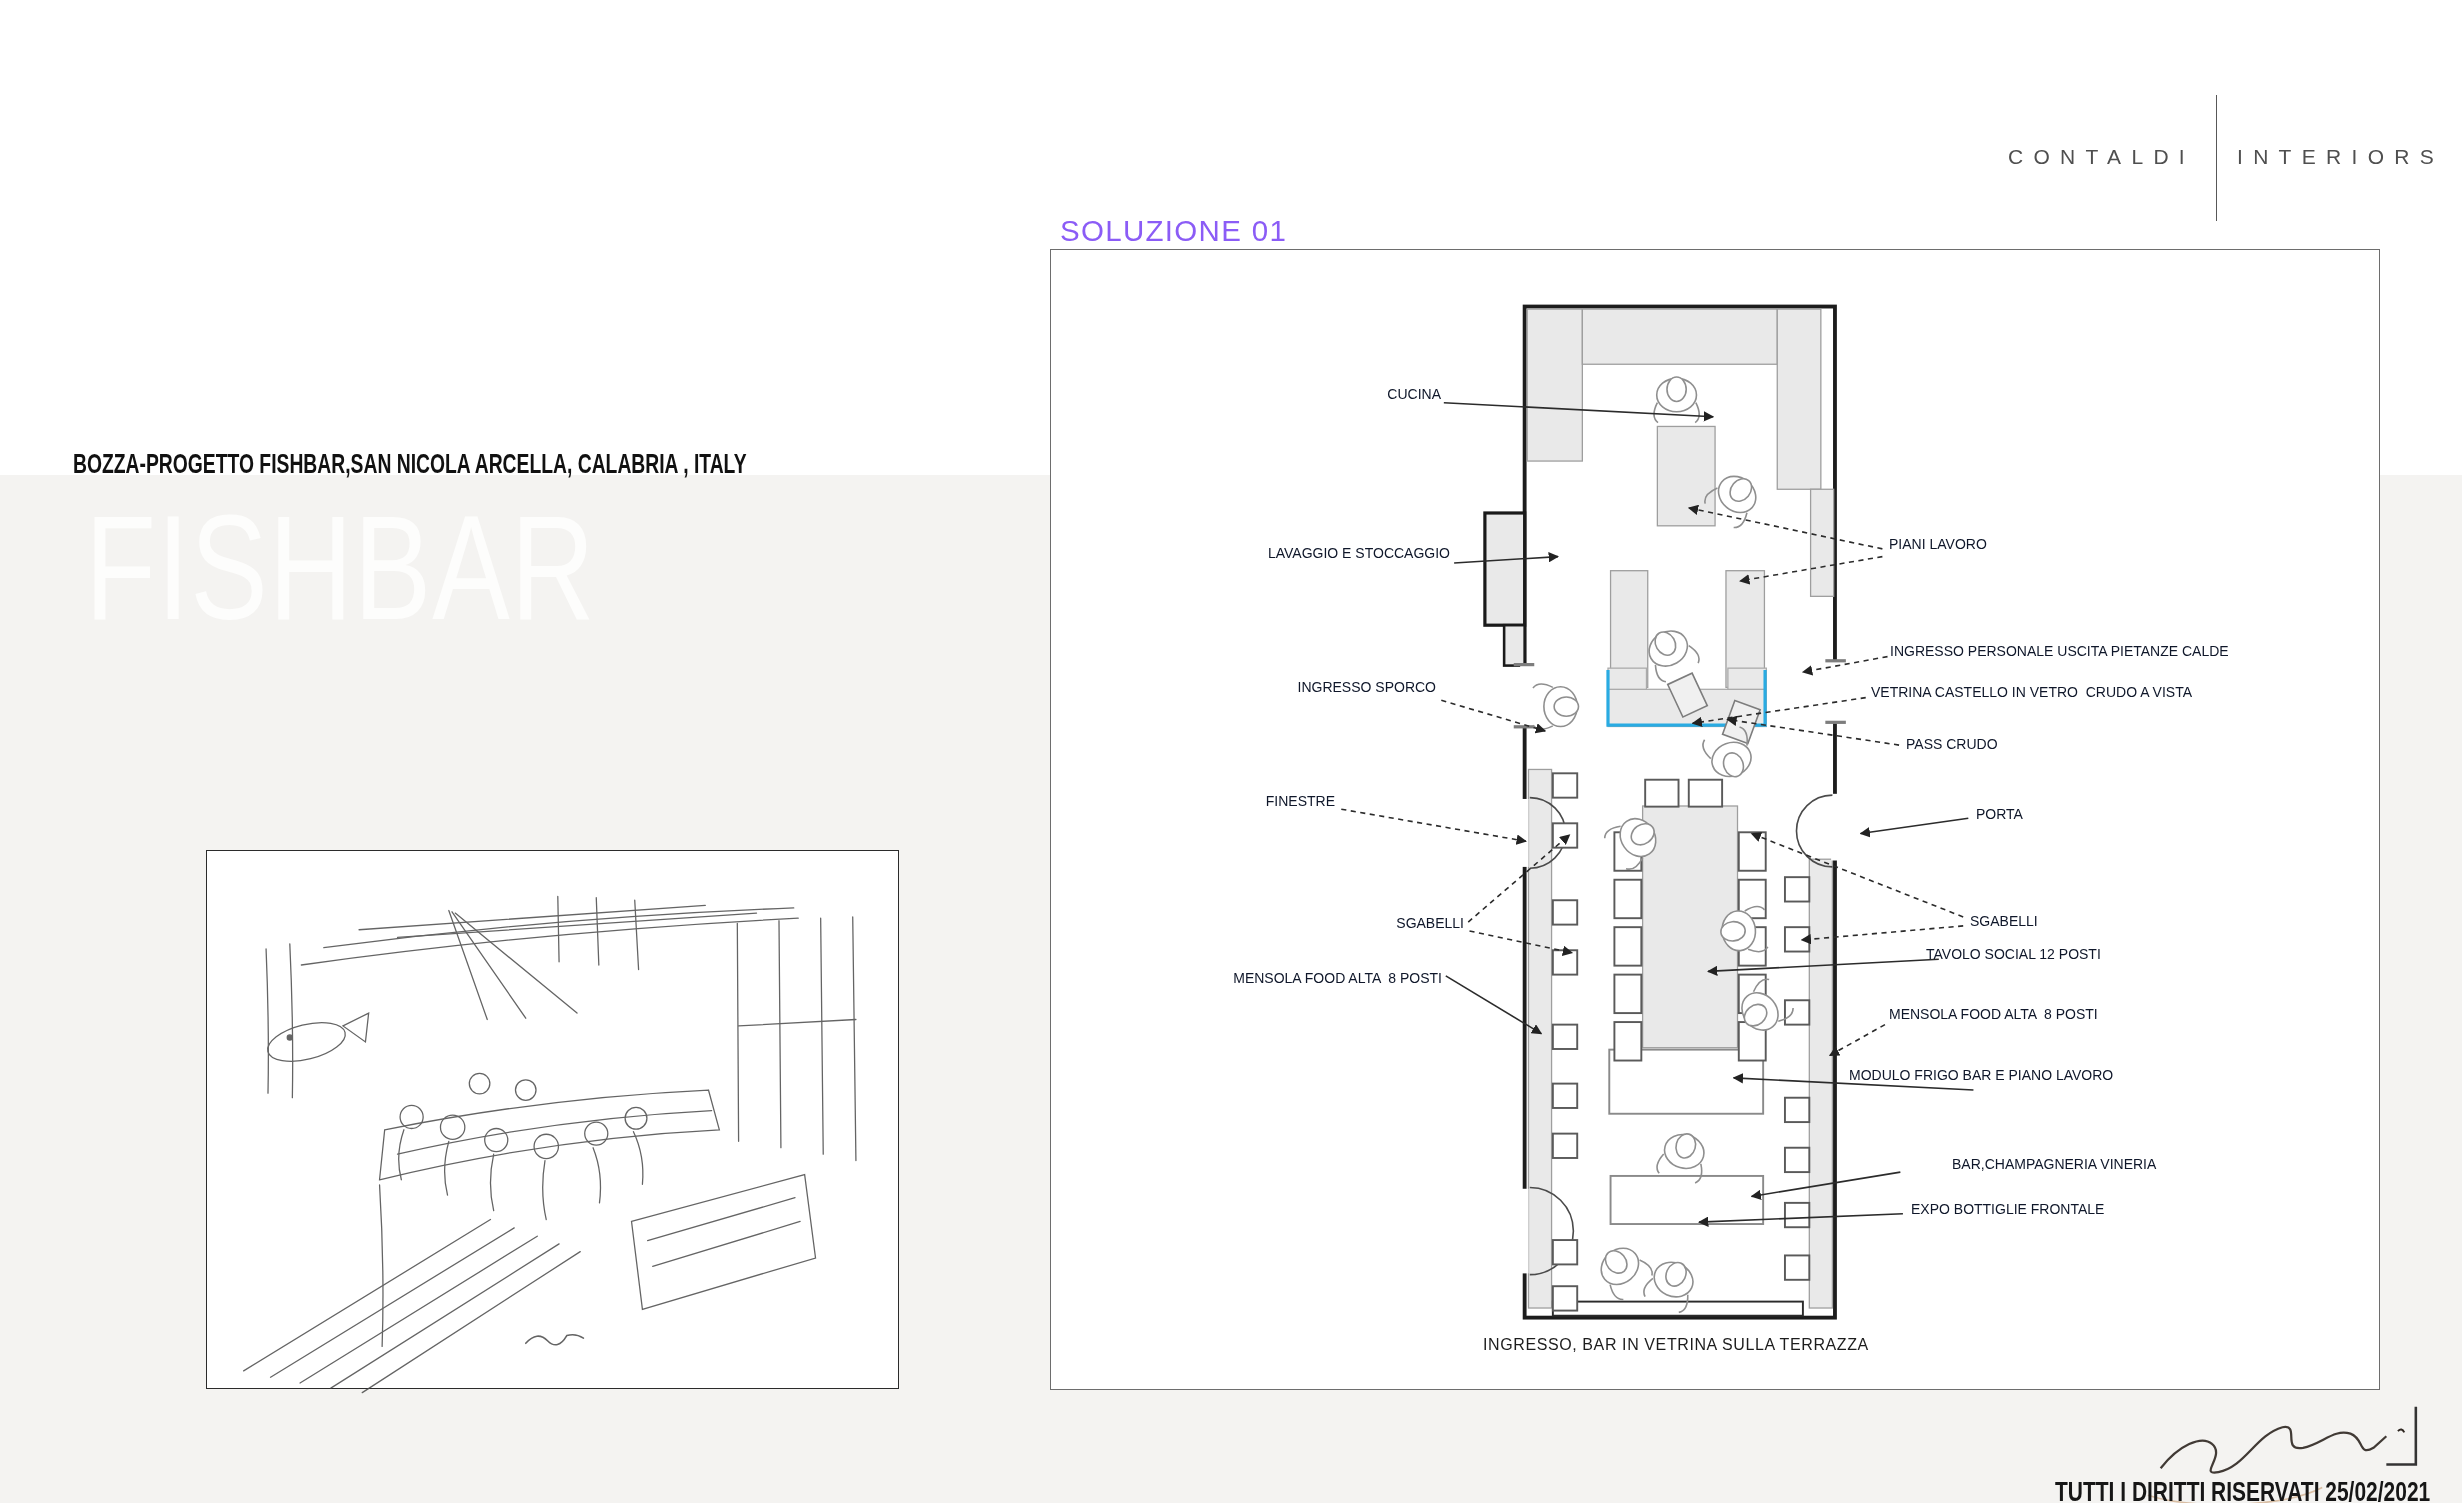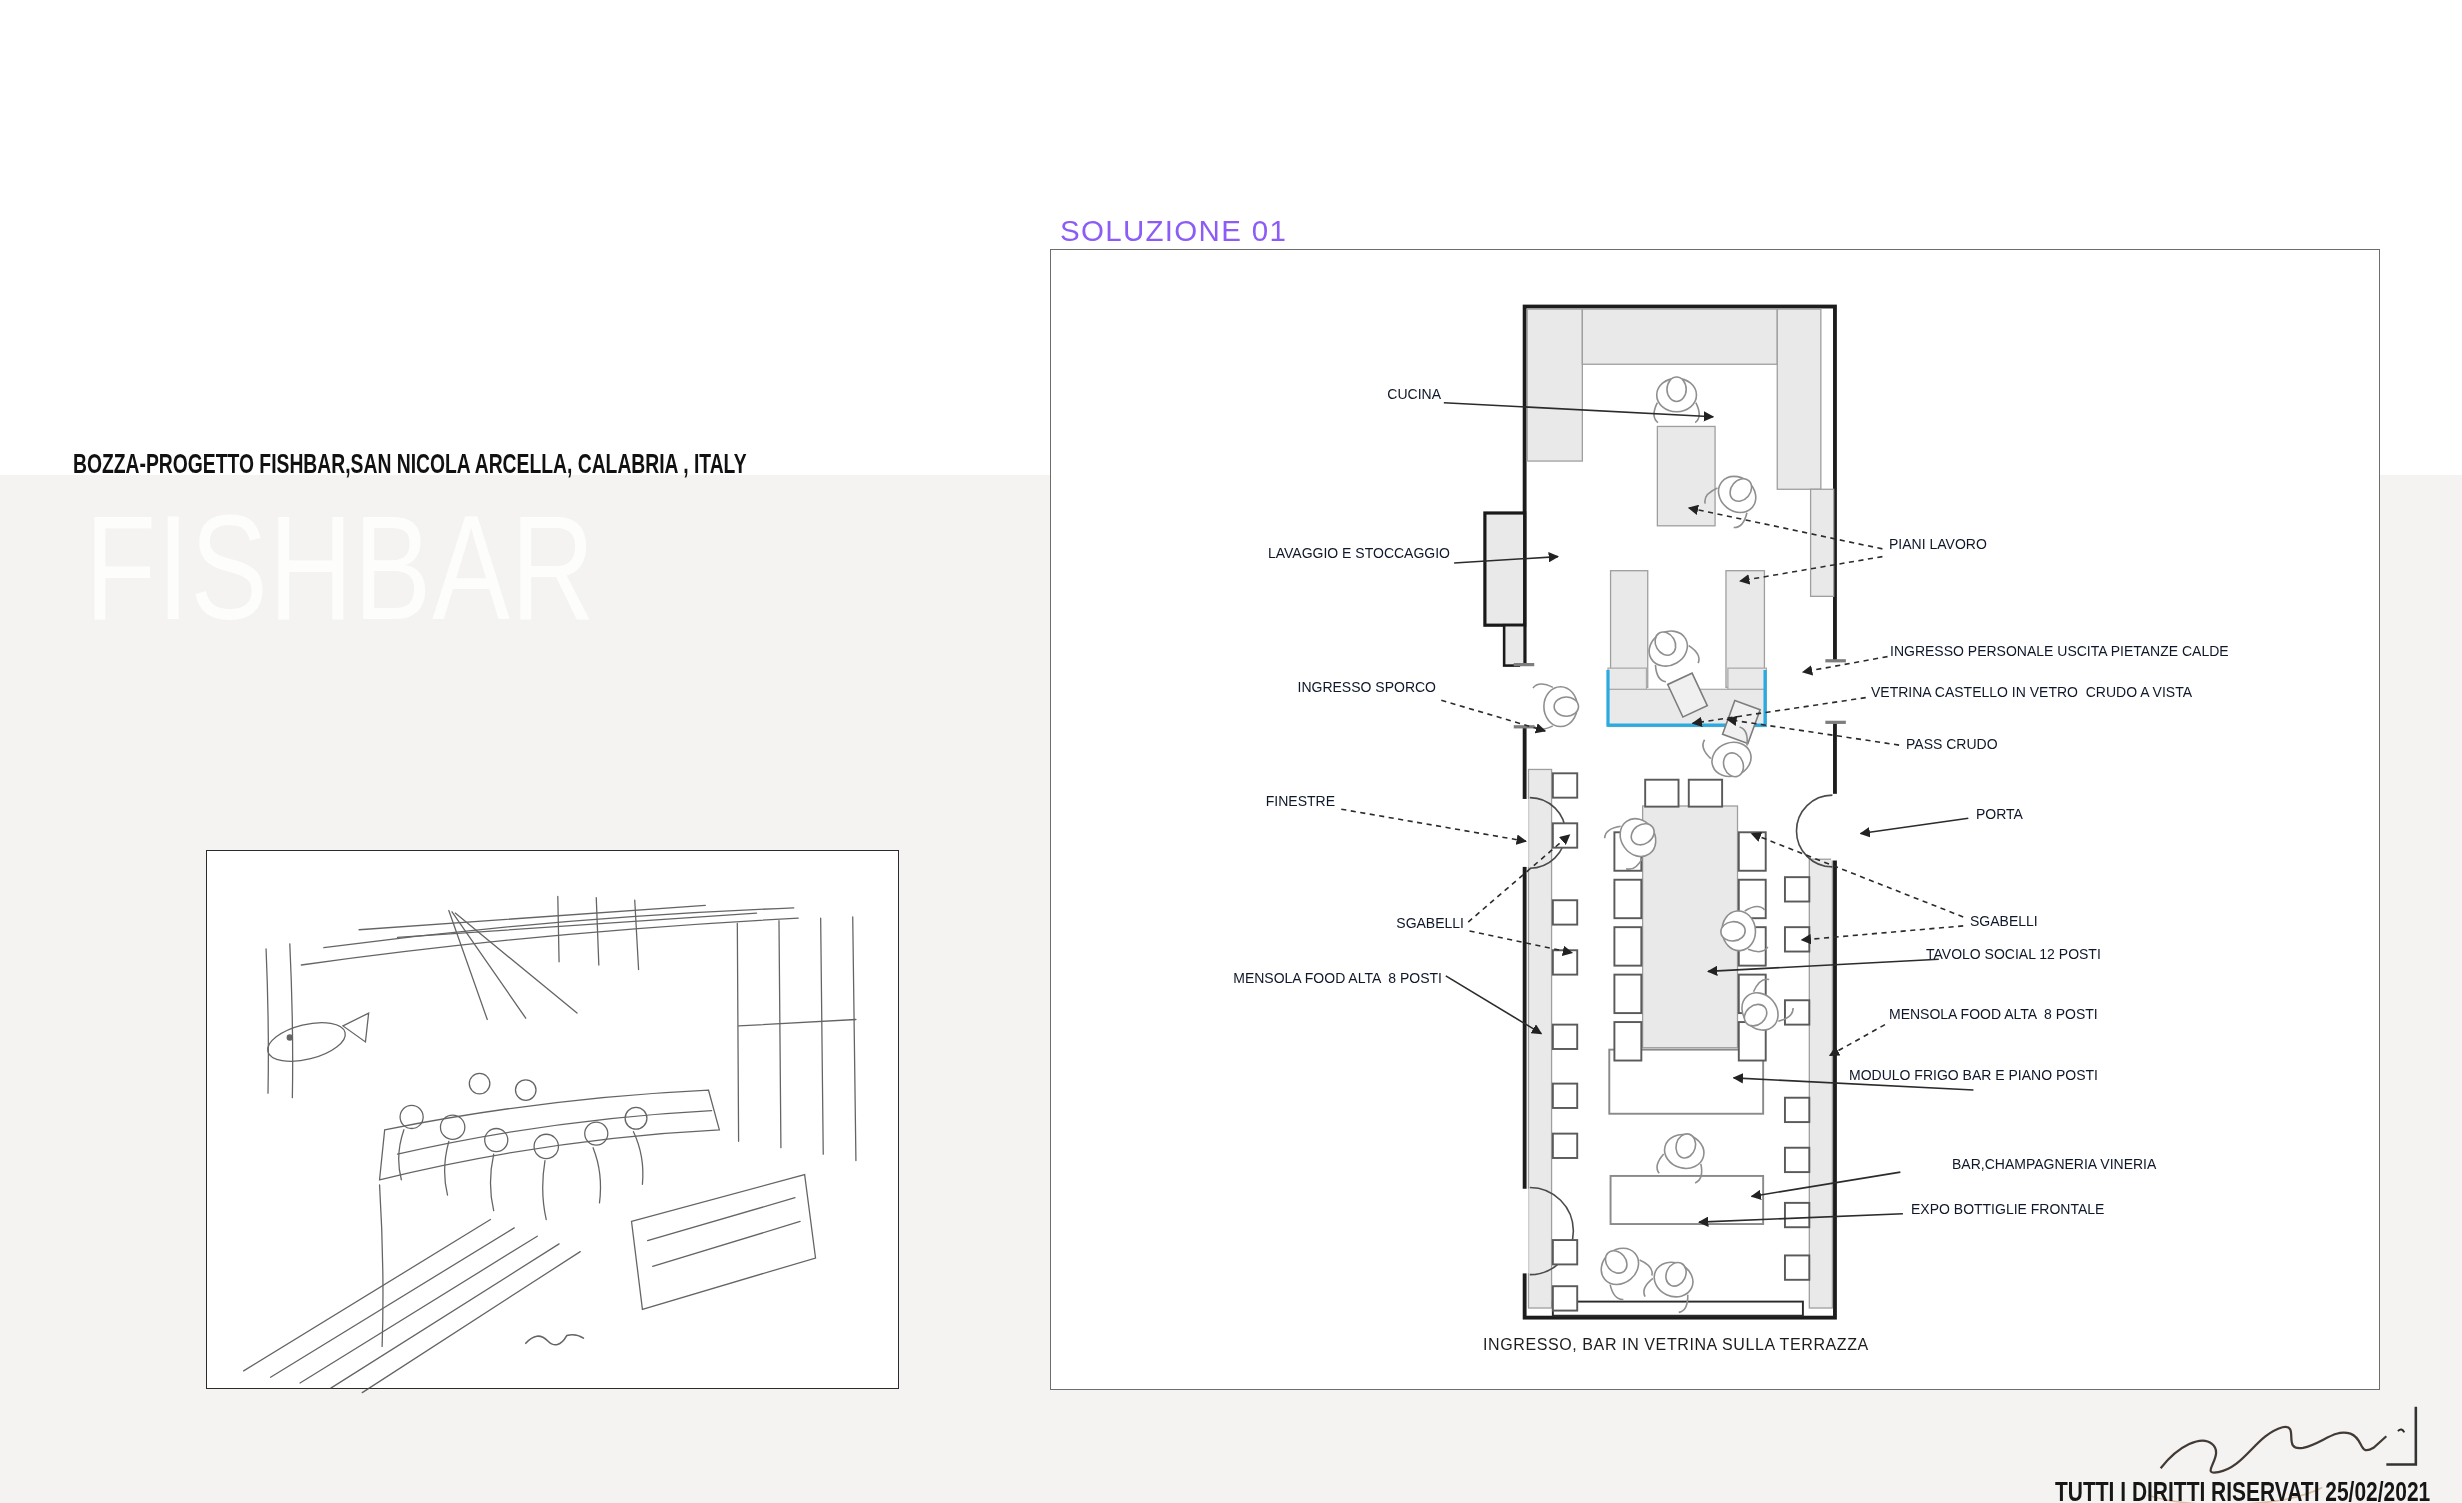--- a/index.html
+++ b/index.html
@@ -27,20 +27,25 @@
 </head>
 <body>
 
 <div id="page">
 
   <div id="band"></div>
 
   <div id="watermark">FISHBAR</div>
   <div id="subtitle">BOZZA-PROGETTO FISHBAR,SAN NICOLA ARCELLA, CALABRIA , ITALY</div>
 
+  <div id="brand">
+    <span class="bl">CONTALDI</span>
+    <div class="divider"></div>
+    <span class="br">INTERIORS</span>
+  </div>
 
   <div id="solution-title">SOLUZIONE 01</div>
 
   <div id="panel"></div>
   <div id="sketch-box"></div>
 
   <svg class="overlay" width="2462" height="1503" viewBox="0 0 3840 2344">
     <defs>
       <marker id="arw" viewBox="0 0 10 10" refX="9" refY="5" markerWidth="6.5" markerHeight="6.5" orient="auto">
         <path d="M0,0 L10,5 L0,10 z" fill="#222"></path>
@@ -231,21 +236,21 @@
   <div class="plan-label l" style="right:998px;top:916px;">SGABELLI</div>
   <div class="plan-label l" style="right:1020px;top:971px;">MENSOLA FOOD ALTA  8 POSTI</div>
   <div class="plan-label r" style="left:1889px;top:537px;">PIANI LAVORO</div>
   <div class="plan-label r" style="left:1890px;top:644px;">INGRESSO PERSONALE USCITA PIETANZE CALDE</div>
   <div class="plan-label r" style="left:1871px;top:685px;">VETRINA CASTELLO IN VETRO  CRUDO A VISTA</div>
   <div class="plan-label r" style="left:1906px;top:737px;">PASS CRUDO</div>
   <div class="plan-label r" style="left:1976px;top:807px;">PORTA</div>
   <div class="plan-label r" style="left:1970px;top:914px;">SGABELLI</div>
   <div class="plan-label r" style="left:1906px;top:947px;margin-left:20px;">TAVOLO SOCIAL 12 POSTI</div>
   <div class="plan-label r" style="left:1889px;top:1007px;">MENSOLA FOOD ALTA  8 POSTI</div>
-  <div class="plan-label r" style="left:1849px;top:1068px;">MODULO FRIGO BAR E PIANO POSTI</div>
+  <div class="plan-label r" style="left:1849px;top:1068px;">MODULO FRIGO BAR E PIANO LAVORO</div>
   <div class="plan-label r" style="left:1907px;top:1157px;margin-left:45px;">BAR,CHAMPAGNERIA VINERIA</div>
   <div class="plan-label r" style="left:1911px;top:1202px;">EXPO BOTTIGLIE FRONTALE</div>
 
   <div id="plan-caption">INGRESSO, BAR IN VETRINA SULLA TERRAZZA</div>
 
   <div id="rights">TUTTI I DIRITTI RISERVATI 25/02/2021</div>
 
 </div>
 
 

